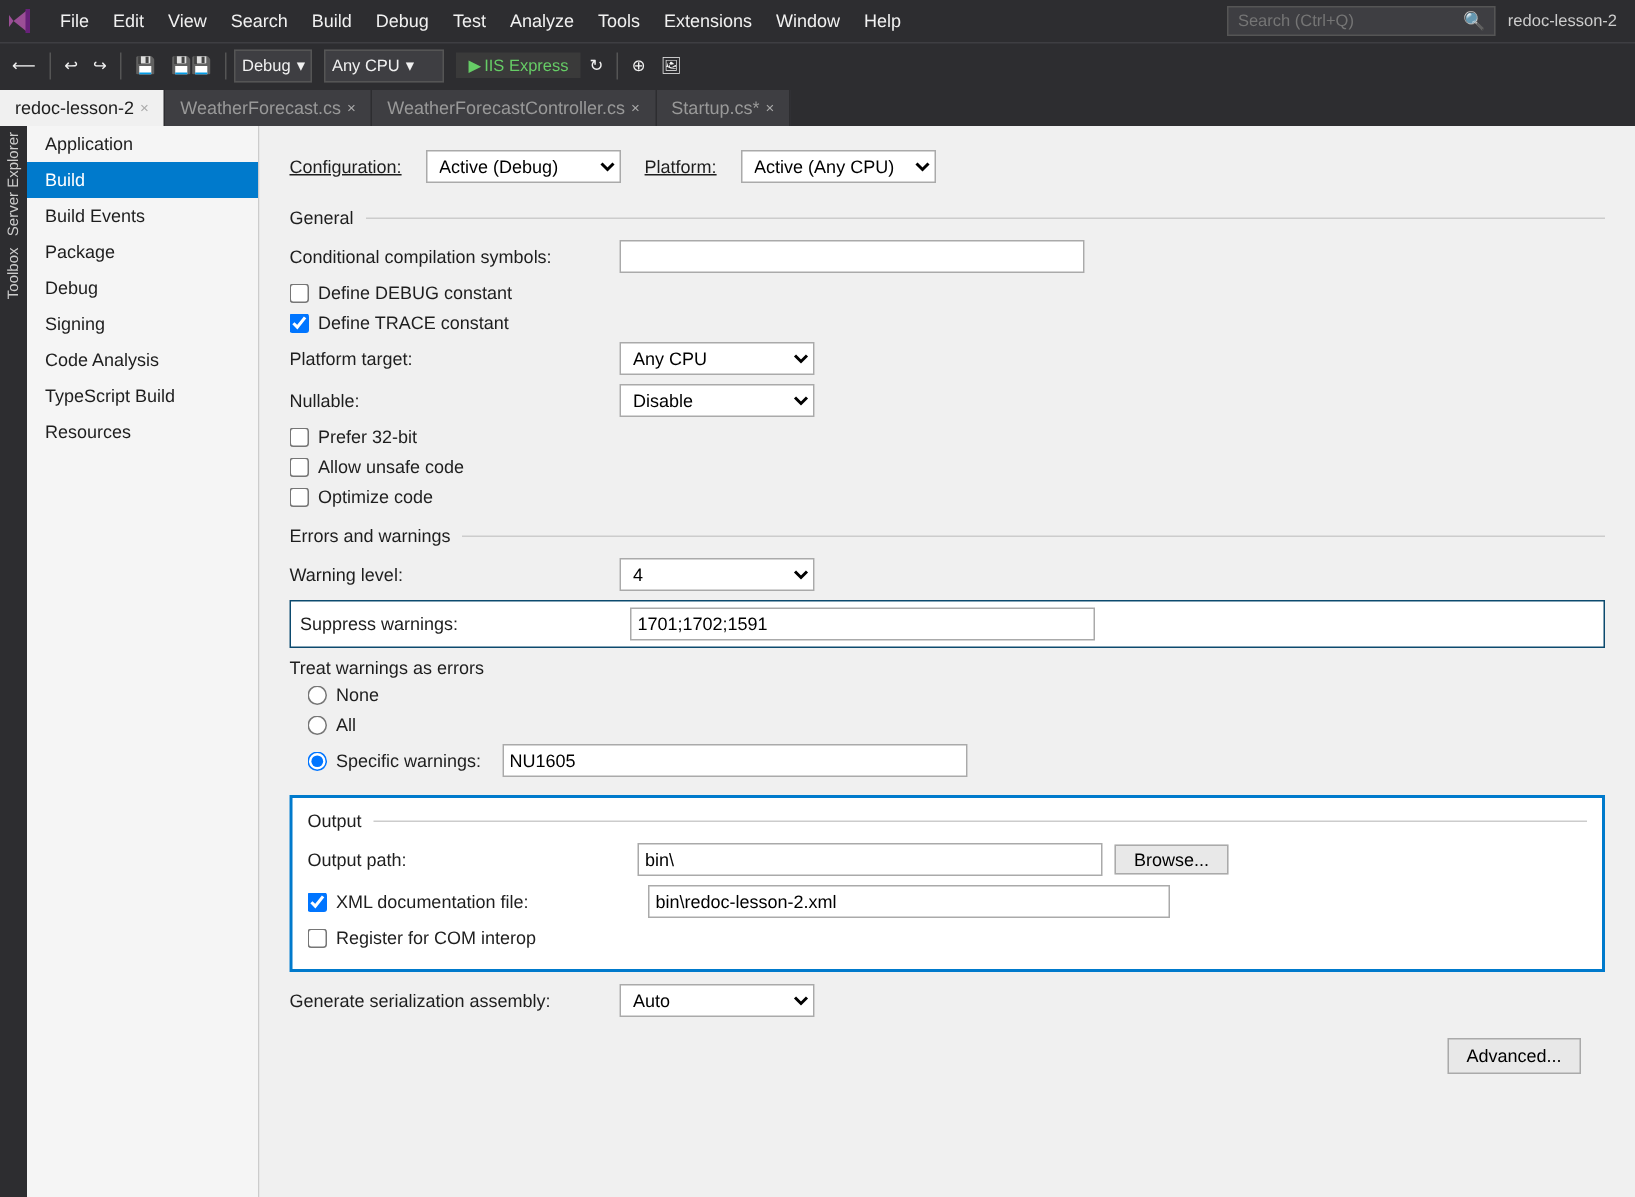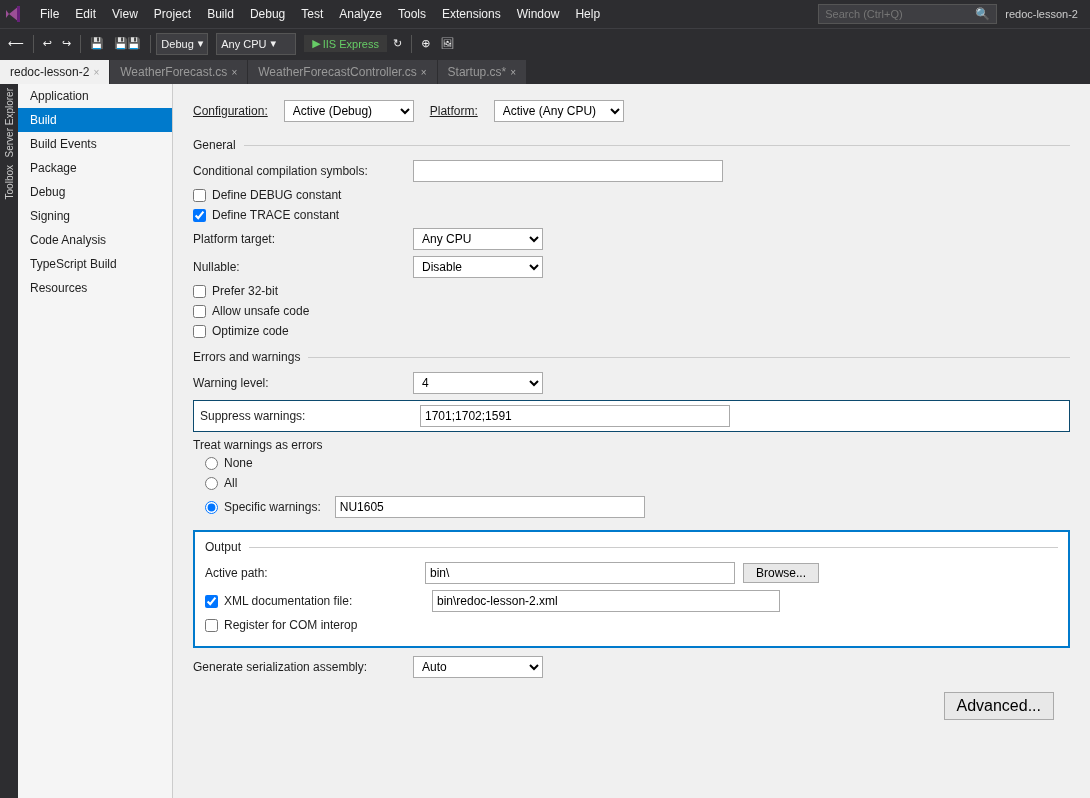--- a/index.html
+++ b/index.html
@@ -57,21 +57,21 @@
     .form-select { height: 22px; border: 1px solid #aaa; background: white; font-size: 12px; padding: 0 4px; min-width: 130px; cursor: pointer; }
 
     .checkbox-row { display: flex; align-items: center; margin-bottom: 6px; gap: 6px; }
     .checkbox-row label { font-size: 12px; }
 
     .radio-row { display: flex; align-items: center; margin-bottom: 6px; gap: 6px; margin-left: 0; }
     .radio-row label { font-size: 12px; }
 
     .section-group { margin-bottom: 12px; }
 
-    .advanced-btn { float: right; padding: 4px 12px; background: #e8e8e8; border: 1px solid #aaa; font-size: 16px; cursor: pointer; }
+    .advanced-btn { float: right; padding: 4px 12px; background: #e8e8e8; border: 1px solid #aaa; font-size: 12px; cursor: pointer; }
 
     .bottom-bar { display: flex; justify-content: flex-end; align-items: center; padding: 8px 16px; }
 
     input[type="text"] { font-family: 'Segoe UI', sans-serif; }
     input[type="checkbox"] { width: 13px; height: 13px; }
     input[type="radio"] { width: 13px; height: 13px; }
 
     .treat-warnings-group { margin-bottom: 6px; }
     .treat-warnings-title { font-size: 12px; margin-bottom: 4px; }
   </style>
@@ -82,21 +82,21 @@
   <div class="logo">
     <svg viewBox="0 0 20 20" xmlns="http://www.w3.org/2000/svg">
       <path d="M15 2L5 10l10 8V2z" fill="#9b4f96"></path>
       <path d="M5 10L2 6v8l3-4z" fill="#9b4f96"></path>
       <rect x="13" y="2" width="3" height="16" fill="#68217a"></rect>
     </svg>
   </div>
   <div class="menu-item">File</div>
   <div class="menu-item">Edit</div>
   <div class="menu-item">View</div>
-  <div class="menu-item">Project</div>
+  <div class="menu-item">Search</div>
   <div class="menu-item">Build</div>
   <div class="menu-item">Debug</div>
   <div class="menu-item">Test</div>
   <div class="menu-item">Analyze</div>
   <div class="menu-item">Tools</div>
   <div class="menu-item">Extensions</div>
   <div class="menu-item">Window</div>
   <div class="menu-item">Help</div>
   <div style="flex:1"></div>
   <div style="display:flex;align-items:center;background:#3e3e42;border:1px solid #555;height:20px;padding:0 6px;margin-right:8px;">
@@ -272,21 +272,21 @@
       </div>
     </div>
 
     <div style="border:2px solid #007acc;padding:8px 10px;margin-bottom:8px;background:white;">
       <div class="section-header">
         <span class="section-title">Output</span>
         <div class="section-line"></div>
       </div>
 
       <div style="display:flex;align-items:center;margin-bottom:6px;">
-        <span class="form-label">Active path:</span>
+        <span class="form-label">Output path:</span>
         <input type="text" class="form-input" style="width: 310px;" value="bin\">
         <button style="margin-left:8px;padding:2px 12px;background:#e8e8e8;border:1px solid #aaa;font-size:12px;cursor:pointer;">Browse...</button>
       </div>
 
       <div style="display:flex;align-items:center;margin-bottom:6px;">
         <input type="checkbox" id="xmlDoc" checked="" style="margin-right: 6px;">
         <span class="form-label" style="width:208px;">XML documentation file:</span>
         <input type="text" class="form-input" style="width: 348px;" value="bin\redoc-lesson-2.xml">
       </div>
 

